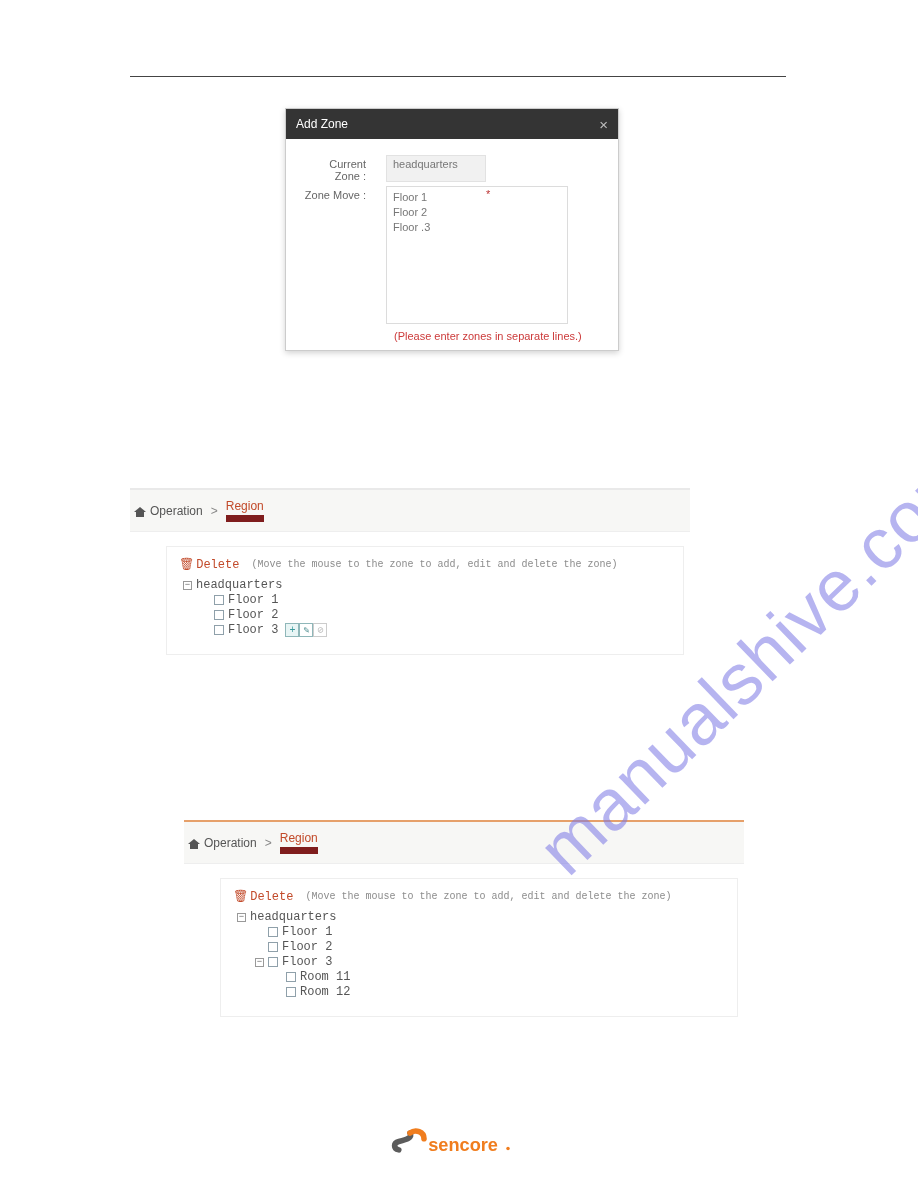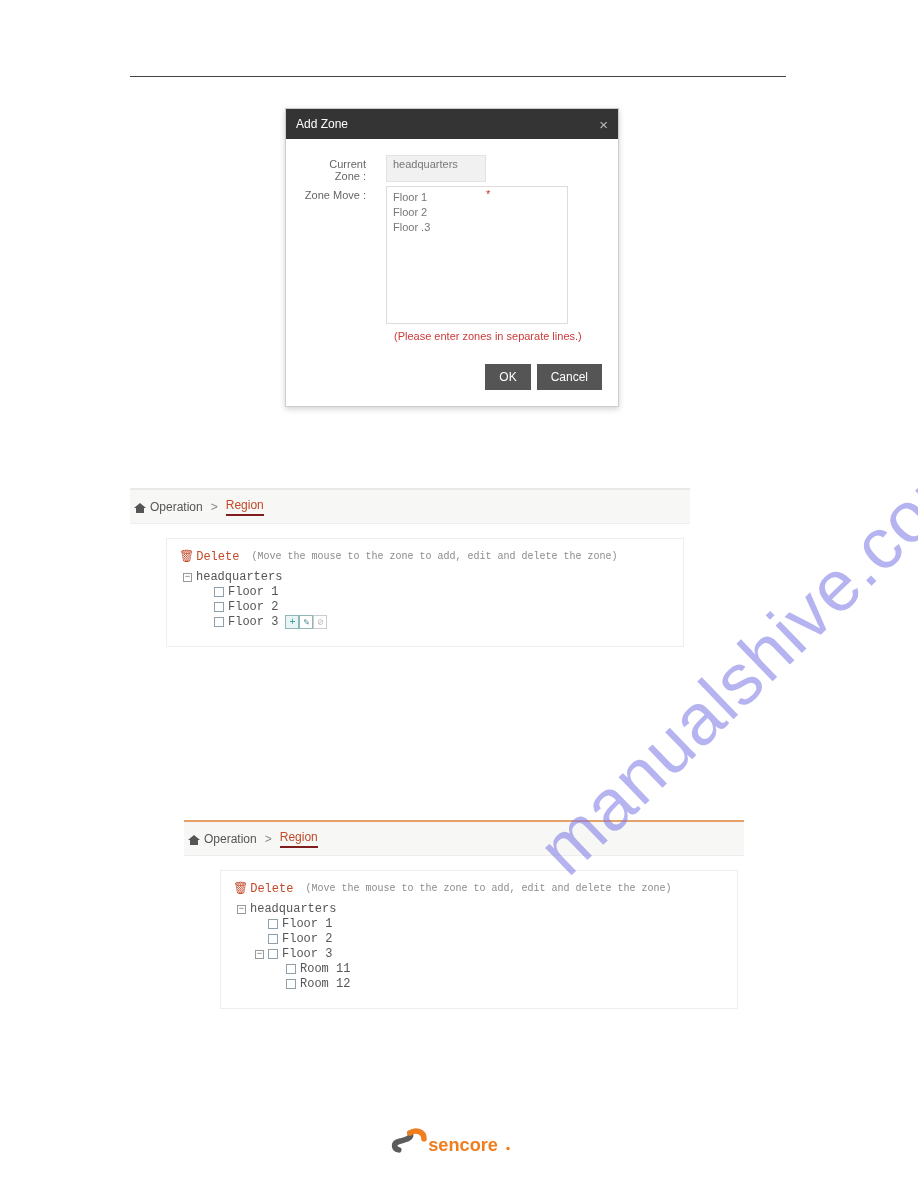--- a/index.html
+++ b/index.html
@@ -106,21 +106,21 @@
 
   
   .panel {
     position: absolute;
     background: #fff;
   }
   .panel.p1 { top: 488px; left: 130px; width: 560px; height: 170px; }
   .panel.p2 { top: 820px; left: 184px; width: 560px; height: 200px; }
 
   .crumb-bar {
-    height: 36px;
+    height: 44px;
     background: #f7f7f5;
     border-top: 2px solid #e9e9e9;
     border-bottom: 1px solid #eee;
     display: flex;
     align-items: center;
     padding-left: 10px;
     font-size: 12px;
     color: #555;
     gap: 8px;
   }
@@ -130,21 +130,21 @@
   .home-ico::before {
     content:""; position:absolute; left:-6px; top:-4px;
     border-left:6px solid transparent; border-right:6px solid transparent;
     border-bottom:5px solid #555;
   }
   .home-ico::after {
     content:""; position:absolute; left:-4px; top:1px;
     width:8px; height:5px; background:#555;
   }
   .crumb-sep { color:#888; }
-  .crumb-active { color:#c24a2a; border-bottom:2px solid #7f1d1d; padding-bottom:2px;}
+  .crumb-active { color:#c24a2a; border-bottom:7px solid #7f1d1d; padding-bottom:2px;}
   .panel-body {
     border: 1px solid #eee;
     margin: 14px 6px 0 36px;
     padding: 10px 12px 16px 12px;
     font-family: Liberation Mono, monospace;
   }
   .toolbar { display:flex; align-items:center; gap:12px; font-size:12px; margin-bottom:6px;}
   .del-link { color:#c24a2a; cursor:pointer; }
   .trash { display:inline-block; width:10px; }
   .hint2 { color:#8c8c8c; font-size:10px; }
@@ -201,24 +201,20 @@
       <div class="cz-input">headquarters</div>
     </div>
     <div class="form-row" style="position:relative">
       <div class="form-label">Zone Move :</div>
       <textarea class="zn-textarea" style="">Floor 1
 Floor 2
 Floor .3</textarea>
       <span class="req">*</span>
     </div>
     <div class="hint">(Please enter zones in separate lines.)</div>
-  </div>
-  <div class="dlg-footer">
-    <button class="btn">OK</button>
-    <button class="btn">Cancel</button>
   </div>
 </div>
 
 <div class="panel p1">
   <div class="crumb-bar">
     <span class="home-ico"></span>
     <span>Operation</span>
     <span class="crumb-sep">&gt;</span>
     <span class="crumb-active">Region</span>
   </div>

